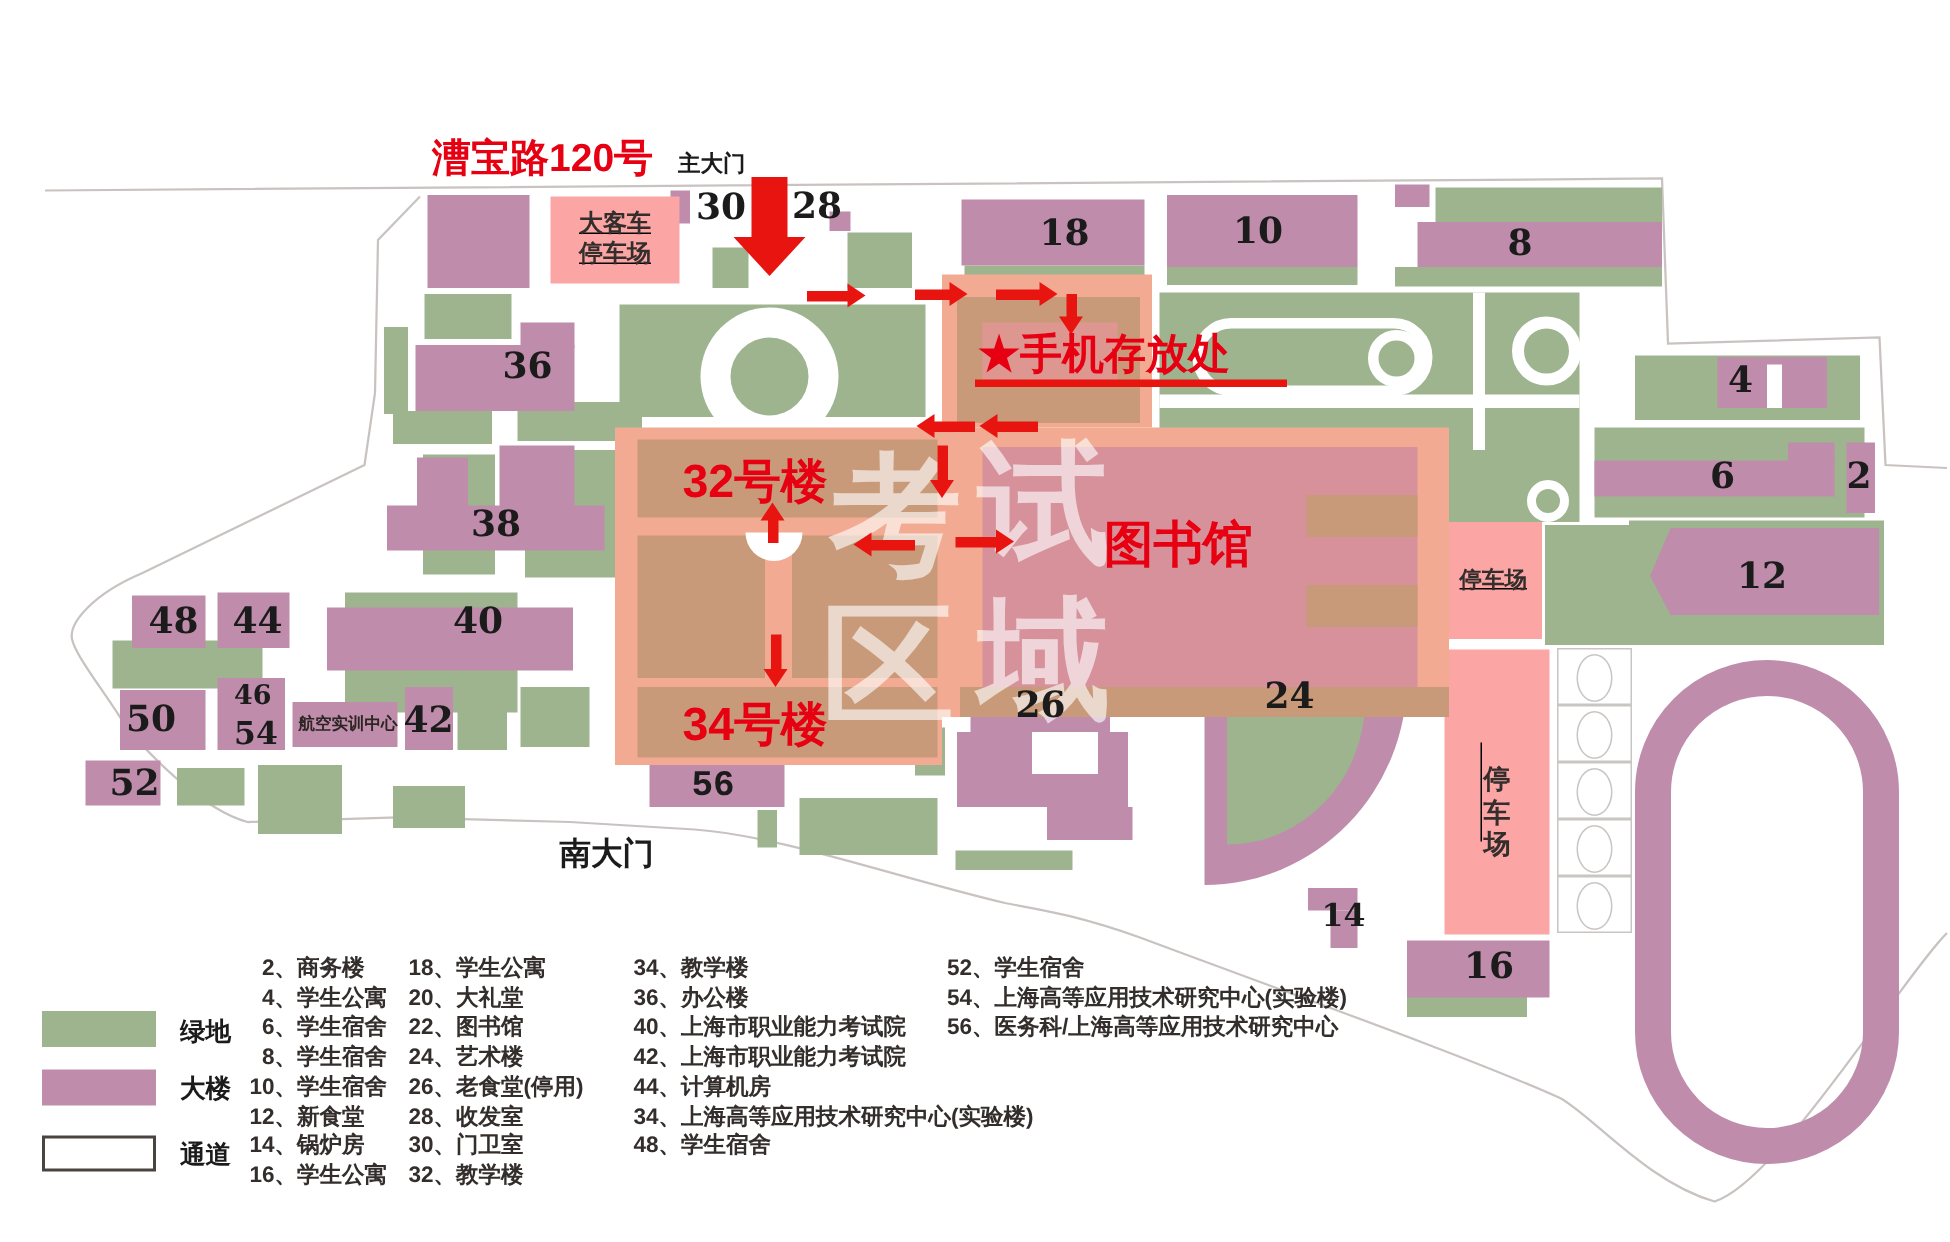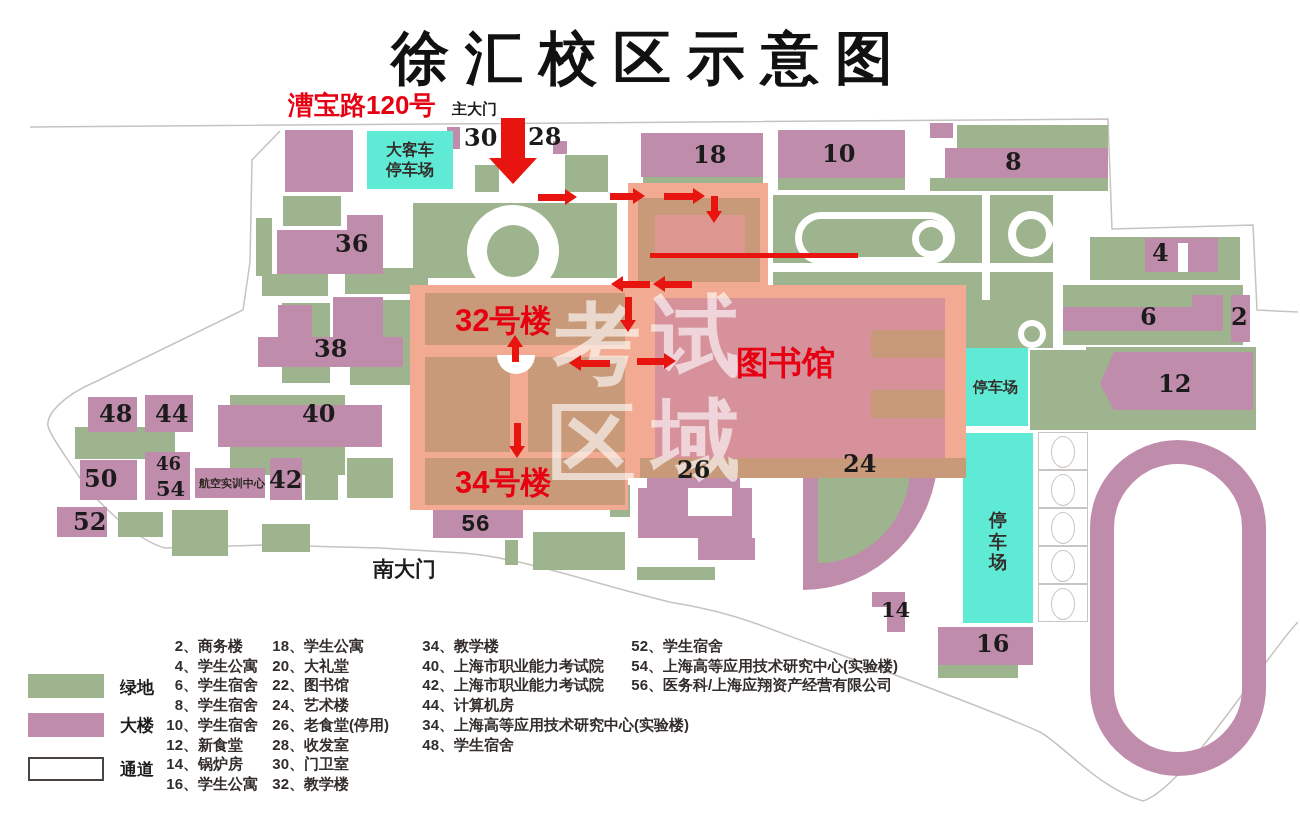--- a/index.html
+++ b/index.html
@@ -1,21 +1,21 @@
 <!DOCTYPE html>
 <html><head>
 <meta charset="utf-8">
 <style>
   html,body{margin:0;padding:0;background:#fff;}
   #stage{position:relative;width:1300px;height:828px;background:#fff;overflow:hidden;
          font-family:"Liberation Sans",sans-serif;}
   .abs{position:absolute;}
   .g{position:absolute;background:#9db48f;}
   .p{position:absolute;background:#bf8dab;}
-  .bg{position:absolute;background:#5eead4;}
+  .bg{position:absolute;background:#fca5a5;text-decoration:underline;}
   .t{position:absolute;background:#c89a79;}
   .rose{position:absolute;background:#d6919b;}
   .sal{position:absolute;background:#f2ab92;}
   .w{position:absolute;background:#fff;}
   .n{position:absolute;font-family:"DejaVu Serif","Liberation Serif",serif;
      font-weight:bold;font-size:24px;color:#1b1b1b;line-height:1;}
   .redlbl{position:absolute;color:#e60012;font-weight:bold;line-height:1;
           font-family:"Liberation Sans",sans-serif;}
   .wm{position:absolute;color:rgba(255,255,255,0.62);font-weight:bold;
       font-size:88px;line-height:1;font-family:"Liberation Sans",sans-serif;}
@@ -36,21 +36,20 @@
   .court{box-sizing:border-box;border:1px solid #c9c5c2;background:#fff;position:absolute;}
   .court i{display:block;width:22px;height:30px;border:1px solid #c9c5c2;border-radius:50%;margin:3px auto;}
   .dirrow{display:flex;font-size:15px;font-weight:bold;color:#332e2b;line-height:19.7px;white-space:nowrap;}
   .dnum{display:inline-block;min-width:36px;text-align:right;}
 </style>
 </head>
 <body>
 
 <div id="stage">
 
-  <div class="abs" style="left:0;top:20px;width:1300px;text-align:center;font-family:'DejaVu Serif','Liberation Serif',serif;font-weight:bold;font-size:58px;color:#111;letter-spacing:16px;">徐汇校区示意图</div>
 
   <div class="redlbl" style="left:288px;top:92px;font-size:26px;">漕宝路120号</div>
   <div class="blk" style="left:452px;top:101px;font-size:15px;font-family:'DejaVu Serif','Liberation Serif',serif;">主大门</div>
 
   <svg class="abs" style="left:0;top:0;" width="1300" height="828" viewBox="0 0 1300 828">
     <path d="M30,127 L1108,119 L1112,229 L1253,225 L1257,310 L1298,312" fill="none" stroke="#c8c3c0" stroke-width="1.5"></path>
     <path d="M1298,622 C1268,652 1185,788 1143,801 C1098,788 1062,744 1040,732 C975,703 848,658 760,625 C715,609 690,606 670,602 C598,585 520,557 463,553 L380,548 L265,545 L165,548 C135,540 95,500 80,478 C65,455 50,436 48,426 C46,415 62,396 95,382 L243,310 L250,262 L252,160 L280,131" fill="none" stroke="#c8c3c0" stroke-width="1.5"></path>
   </svg>
 
   <div class="g" style="left:283px;top:196px;width:58px;height:30px"></div>
@@ -192,20 +191,21 @@
   <div class="shaft-r" style="left:664px;top:193px;width:30px;"></div>
   <div class="shaft-d" style="left:711px;top:196px;height:16px;"></div>
   <div class="shaft-l" style="left:622px;top:281px;width:28px;"></div>
   <div class="shaft-l" style="left:664px;top:281px;width:28px;"></div>
   <div class="shaft-d" style="left:625px;top:297px;height:24px;"></div>
   <div class="shaft-l" style="left:580px;top:360px;width:30px;"></div>
   <div class="shaft-r" style="left:637px;top:358px;width:28px;"></div>
   <div class="shaft-u" style="left:512px;top:346px;height:16px;"></div>
   <div class="shaft-d" style="left:514px;top:423px;height:24px;"></div>
 
+  <div class="redlbl" style="left:652px;top:222px;font-size:28px;">★手机存放处</div>
   <div class="abs" style="left:650px;top:253px;width:208px;height:5px;background:#e8140f;"></div>
   <div class="redlbl" style="left:455px;top:305px;font-size:31px;">32号楼</div>
   <div class="redlbl" style="left:455px;top:467px;font-size:31px;">34号楼</div>
   <div class="redlbl" style="left:736px;top:346px;font-size:33px;">图书馆</div>
 
   <div class="n" style="left:464px;top:126px;">30</div>
   <div class="n" style="left:528px;top:125px;">28</div>
   <div class="n" style="left:693px;top:143px;">18</div>
   <div class="n" style="left:822px;top:142px;">10</div>
   <div class="n" style="left:1005px;top:150px;">8</div>
@@ -307,20 +307,24 @@
         <span class="dnum">32、</span>
         <span>教学楼</span>
       </div>
     </div>
   <div class="abs" style="left:418px;top:636px;">
       <div class="dirrow">
         <span class="dnum">34、</span>
         <span>教学楼</span>
       </div>
       <div class="dirrow">
+        <span class="dnum">36、</span>
+        <span>办公楼</span>
+      </div>
+      <div class="dirrow">
         <span class="dnum">40、</span>
         <span>上海市职业能力考试院</span>
       </div>
       <div class="dirrow">
         <span class="dnum">42、</span>
         <span>上海市职业能力考试院</span>
       </div>
       <div class="dirrow">
         <span class="dnum">44、</span>
         <span>计算机房</span>
@@ -338,17 +342,17 @@
       <div class="dirrow">
         <span class="dnum">52、</span>
         <span>学生宿舍</span>
       </div>
       <div class="dirrow">
         <span class="dnum">54、</span>
         <span>上海高等应用技术研究中心(实验楼)</span>
       </div>
       <div class="dirrow">
         <span class="dnum">56、</span>
-        <span>医务科/上海应翔资产经营有限公司</span>
+        <span>医务科/上海高等应用技术研究中心</span>
       </div>
     </div>
 
 </div>
 
 </body></html>

